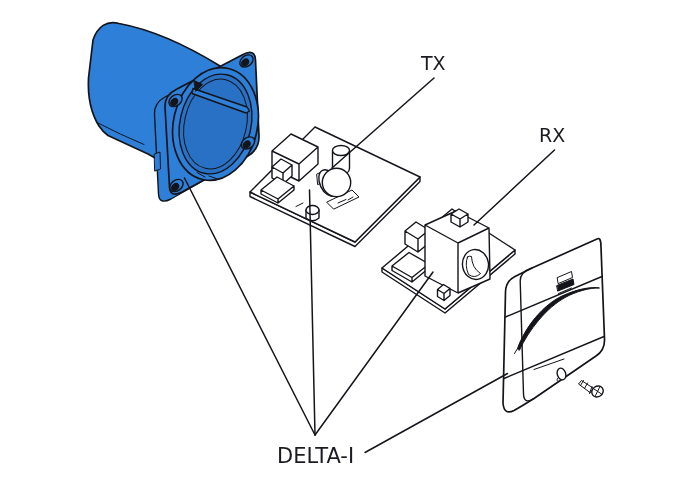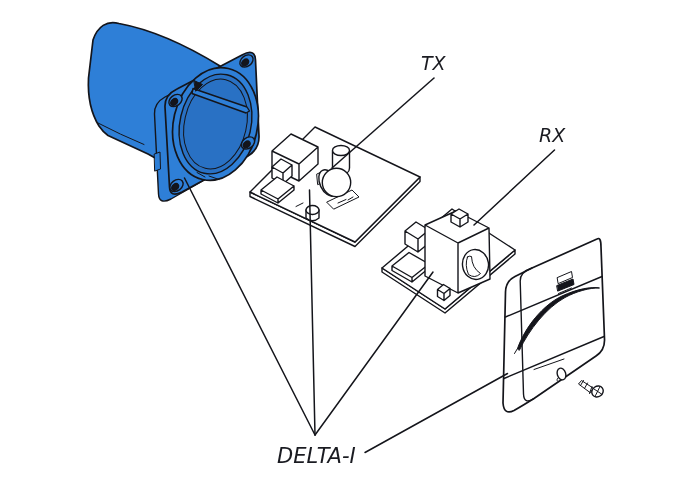--- a/index.html
+++ b/index.html
@@ -1,17 +1,17 @@
 <!DOCTYPE html>
 <html><head>
 <meta charset="utf-8">
 <style>
   html,body{margin:0;padding:0;}
   body{background:#ffffff;width:694px;height:500px;overflow:hidden;}
-  .stage{position:relative;width:694px;height:424px;background:#ffffff;font-style:italic;}
+  .stage{position:relative;width:694px;height:424px;background:#ffffff;}
   svg{display:block;}
   svg path, svg ellipse, svg line, svg circle, svg rect{
     stroke-width:1.4;
     stroke-linecap:round;
     stroke-linejoin:round;
   }
   svg .thin{stroke-width:1;}
   svg .thick{stroke-width:1.7;}
   svg .ptr{stroke-width:1.5;fill:none;}
   svg text{

